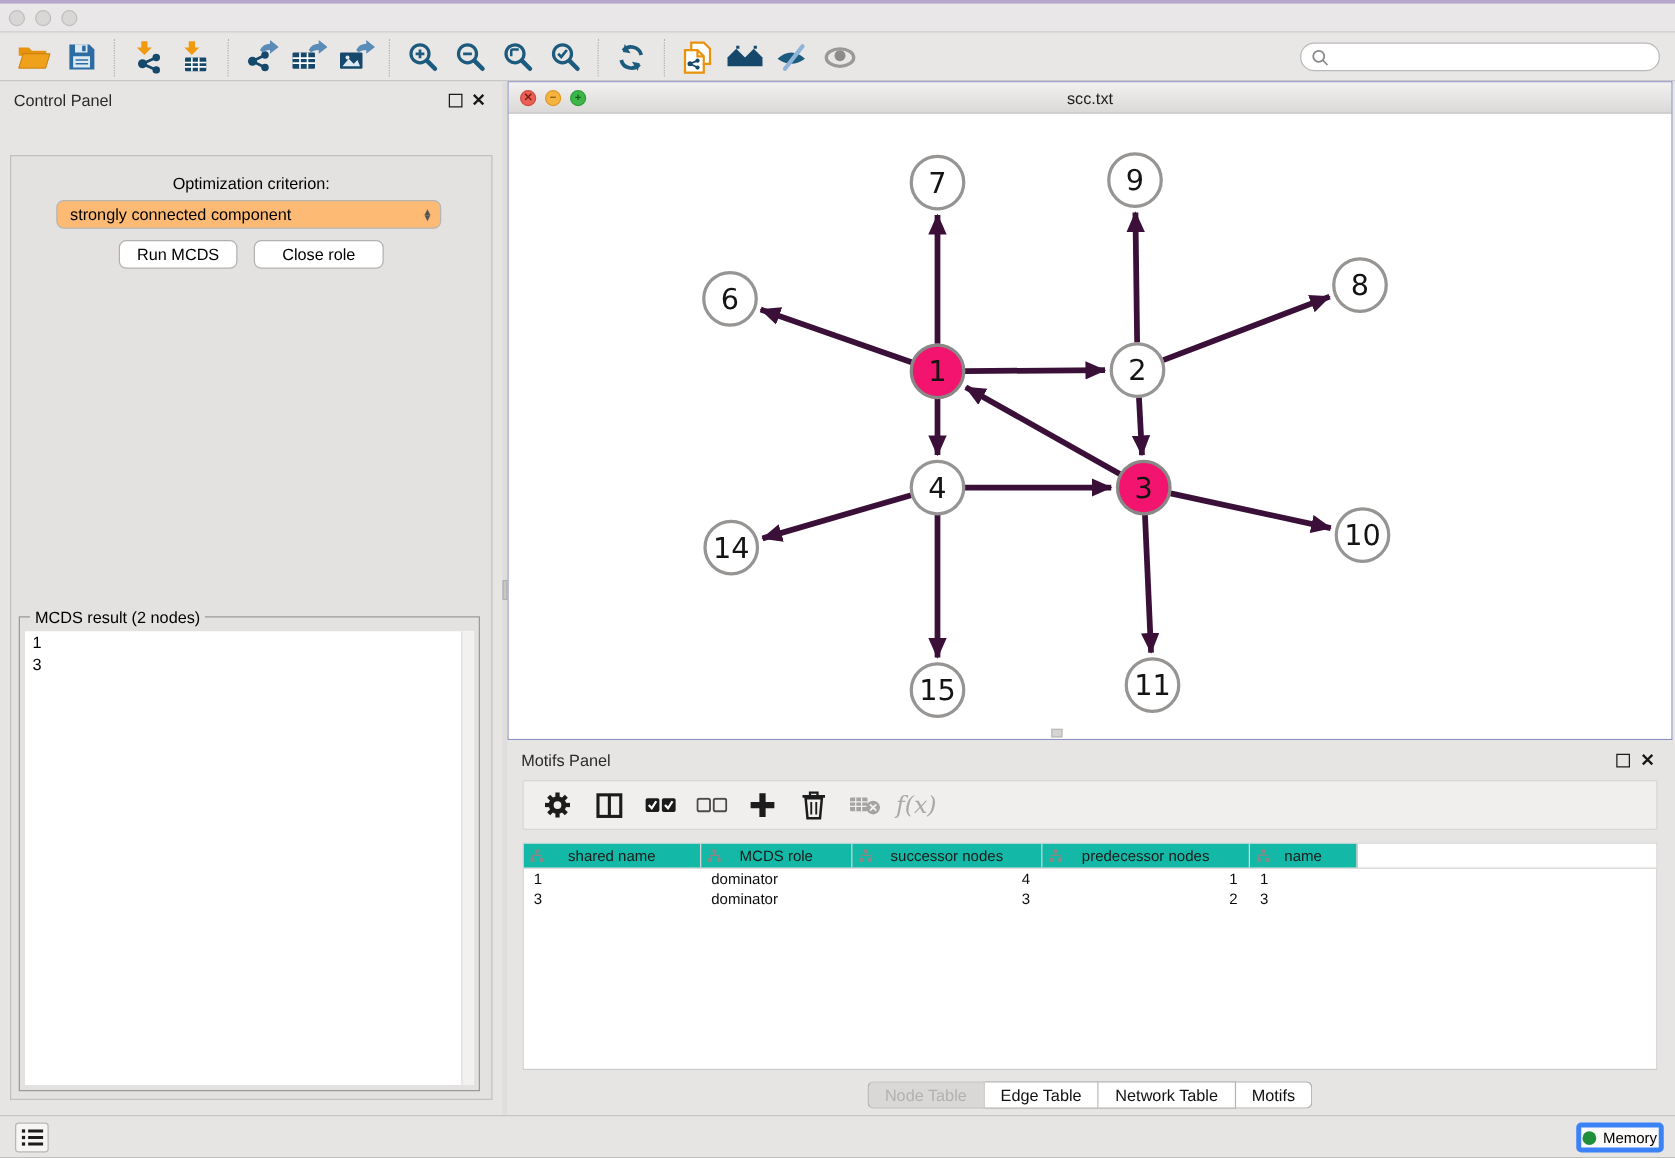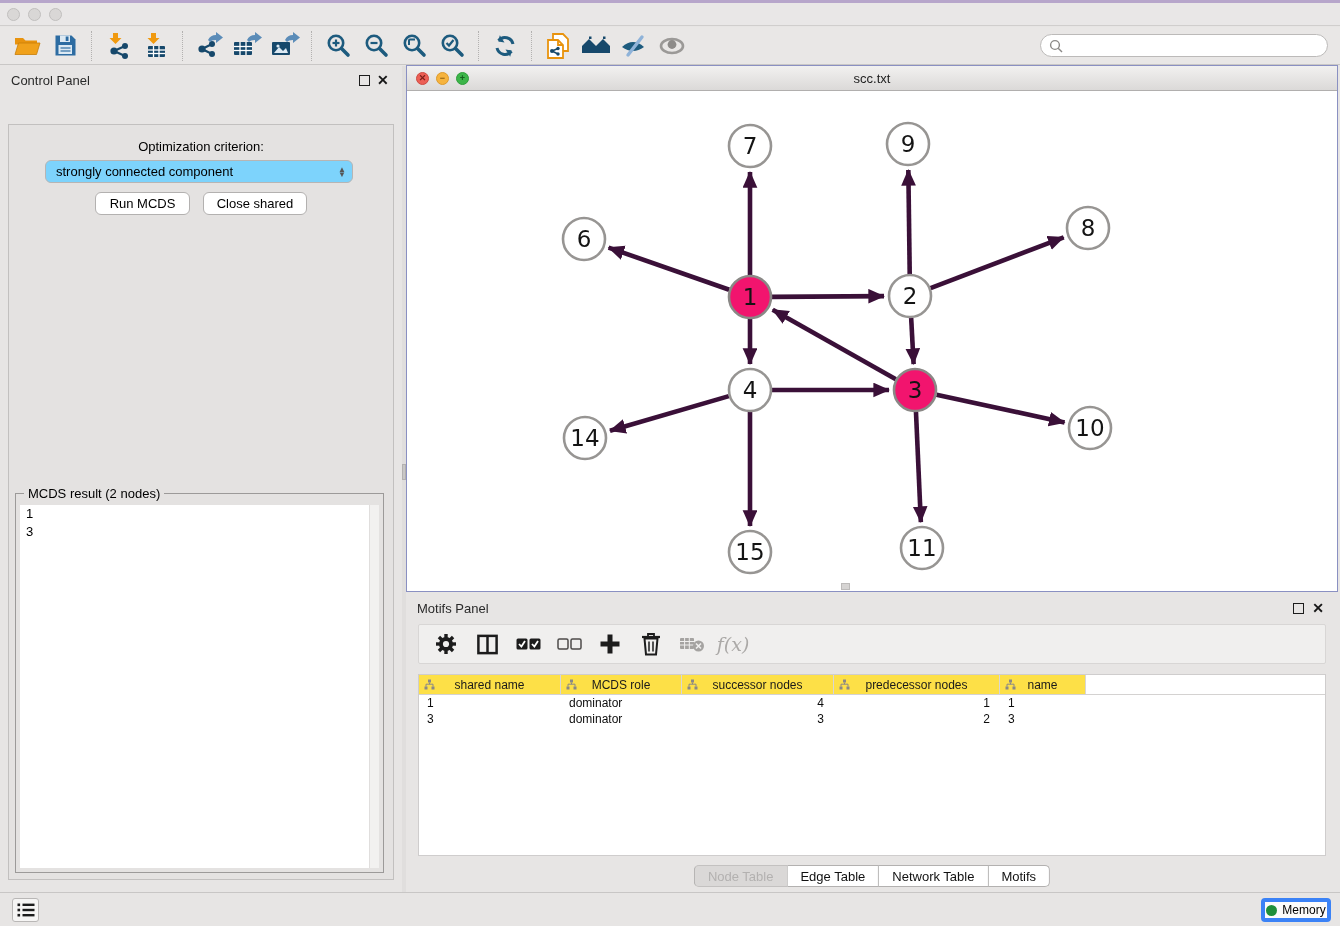--- a/index.html
+++ b/index.html
@@ -35,21 +35,21 @@
   .seg-row { position:absolute; display:flex; }
   .control-tabs { top:31px; left:50%; transform:translateX(-50%); }
   .seg-tab { background:#fff; border:1px solid #b3b1b0; border-left:none; font-size:13px; color:#111;
              padding:3px 13px; height:22px; display:flex; align-items:center; cursor:default; }
   .seg-tab:first-child { border-left:1px solid #b3b1b0; border-radius:5px 0 0 5px; }
   .seg-tab:last-child { border-radius:0 5px 5px 0; }
   .seg-active { background:#dad8d7; color:#b3b1b0; border-color:#c3c1c0; }
 
   .cp-box { position:absolute; left:8px; right:8px; top:58px; bottom:12px; background:#e4e2e1; border:1px solid #c2c0bf;padding-left:20px; }
   .opt-label { position:absolute; top:14px; left:0; right:0; text-align:center; font-size:13px; color:#000; }
-  .dropdown { position:absolute; left:36px; width:308px; top:35px; height:23px; background:#7dd3fc;
+  .dropdown { position:absolute; left:36px; width:308px; top:35px; height:23px; background:#fdba74;
               border:1px solid #b7b5b4; border-radius:6px; display:flex; align-items:center;
               padding:0 6px 0 10px; font-size:13px; color:#000; }
   .dd-stepper { margin-left:auto; display:flex; flex-direction:column; align-items:center; line-height:5px; }
   .dd-stepper span { font-size:8px; color:#555; }
   .btn-row { position:absolute; top:67px; left:0; right:0; }
   .push-btn { position:absolute; height:23px; background:#fff; border:1px solid #b3b1b0; border-radius:6px;
               font-size:13px; color:#000; display:flex; align-items:center; justify-content:center; cursor:default; }
   .btn-run { left:86px; width:95px; }
   .btn-close { left:194px; width:104px; }
 
@@ -82,21 +82,21 @@
   .table-panel { position:absolute; left:406px; top:594px; right:2px; bottom:34px; background:#e7e5e4; }
   .table-panel .float-ico { right:34px; }
   .table-panel .close-ico { right:14px; }
   .tp-toolbar { position:absolute; left:12px; right:12px; top:30px; height:40px; background:#f0efee;
                 border:1px solid #d8d6d5; border-radius:2px; display:flex; align-items:center; gap:15px; padding-left:14px; }
   .tp-ico { display:flex; align-items:center; justify-content:center; width:26px; height:26px; }
   .fx-label { font-family:"DejaVu Serif", serif; font-style:italic; font-size:19px; color:#aba9a7; }
 
   .tbl { position:absolute; left:12px; top:80px; width:908px; height:182px; background:#fff; border:1px solid #cfcdcd; }
   .tbl-header { display:flex; height:20px; background:#fff; border-bottom:1px solid #d4d2d1; }
-  .th { position:relative; display:flex; align-items:center; justify-content:center; background:#fde047;
+  .th { position:relative; display:flex; align-items:center; justify-content:center; background:#14b8a6;
         border-right:1px solid #d8d6d5; font-size:12px; color:#1a1a1a; }
   .th .tree-ico { position:absolute; left:5px; top:4px; }
   .tr { display:flex; height:16px; align-items:center; }
   .td { font-size:12px; color:#0d0d0d; padding:0 10px 0 8px; }
   .table-tabs { top:271px; left:50%; transform:translateX(-50%); }
 
   
   .statusbar { position:absolute; bottom:0; left:0; right:0; height:34px; background:#e7e5e4; border-top:1px solid #c8c6c5; }
   .list-btn { position:absolute; left:12px; top:5px; width:27px; height:24px; background:#f6f5f4;
               border:1px solid #b9b7b6; border-radius:3px; display:flex; align-items:center; justify-content:center; }
@@ -287,21 +287,21 @@
       <div class="opt-label">Optimization criterion:</div>
       <div class="dropdown">
         <span>strongly connected component</span>
         <span class="dd-stepper">
             <span>▲</span>
             <span>▼</span>
           </span>
       </div>
       <div class="btn-row">
         <div class="push-btn btn-run">Run MCDS</div>
-        <div class="push-btn btn-close">Close shared</div>
+        <div class="push-btn btn-close">Close role</div>
       </div>
       <div class="result-fs">
         <span class="result-legend">MCDS result (2 nodes)</span>
         <div class="result-list">
           <div class="result-scroll"></div>
         <div class="result-item">1</div>
             <div class="result-item">3</div>
           </div>
       </div>
     </div>

